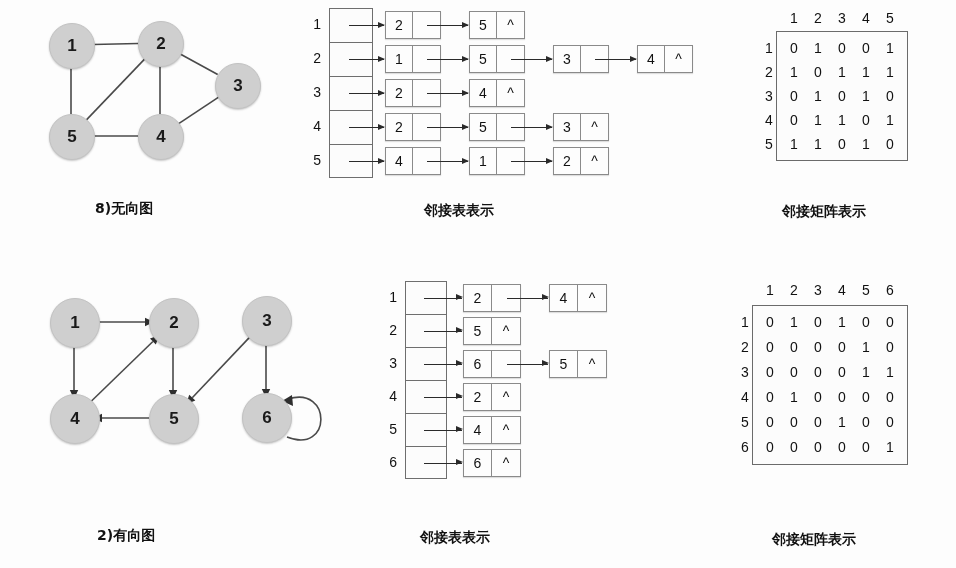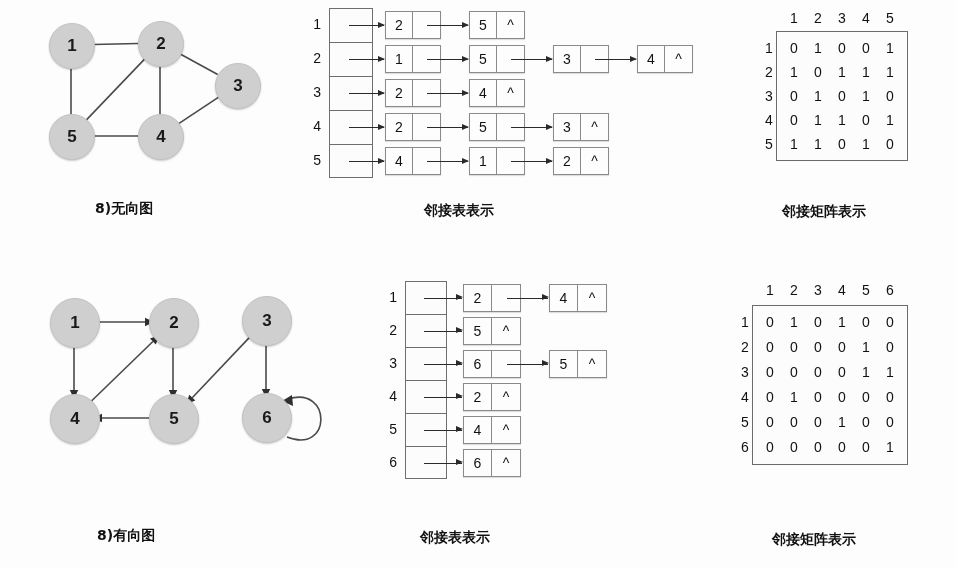--- a/index.html
+++ b/index.html
@@ -116,21 +116,21 @@
       <div class="node" style="left: 50px; top: 114px; width: 48px; height: 48px;">
         <span>4</span>
       </div>
       <div class="node" style="left: 149px; top: 114px; width: 48px; height: 48px;">
         <span>5</span>
       </div>
       <div class="node" style="left: 242px; top: 113px; width: 48px; height: 48px;">
         <span>6</span>
       </div>
     </div>
-  <div class="caption" style="left:97px;top:527px;">8)有向图</div>
+  <div class="caption" style="left:97px;top:527px;">2)有向图</div>
 
   <div class="adjlist" id="adjlist-top" style="left:305px;top:4px;width:440px;height:180px;">
       <div class="headcol" style="left: 24px; top: 4px; width: 44px; height: 170px;">
         <div class="headcell" style="height: 34px;"></div>
         <div class="headcell" style="height: 34px;"></div>
         <div class="headcell" style="height: 34px;"></div>
         <div class="headcell" style="height: 34px;"></div>
         <div class="headcell last" style="height: 34px;"></div>
       </div>
       <div class="al-rowlabel" style="left: 0px; top: 12px;">1</div>

